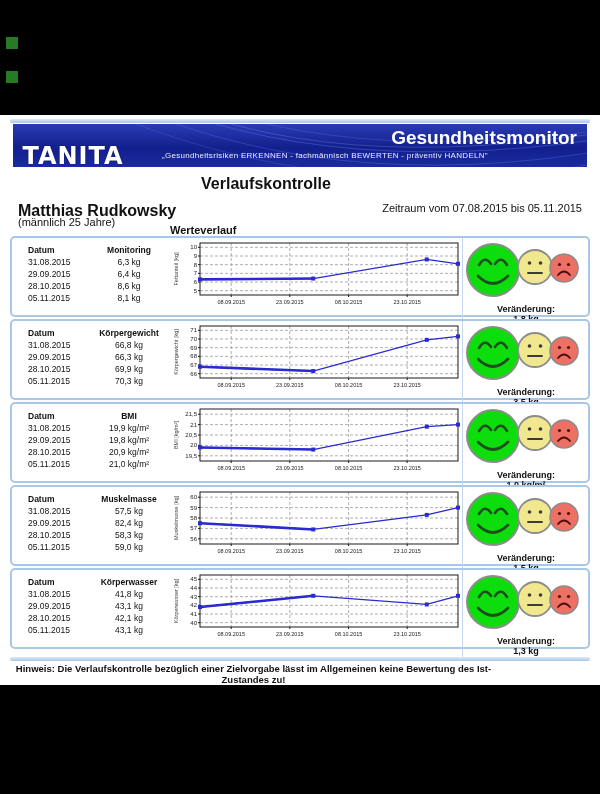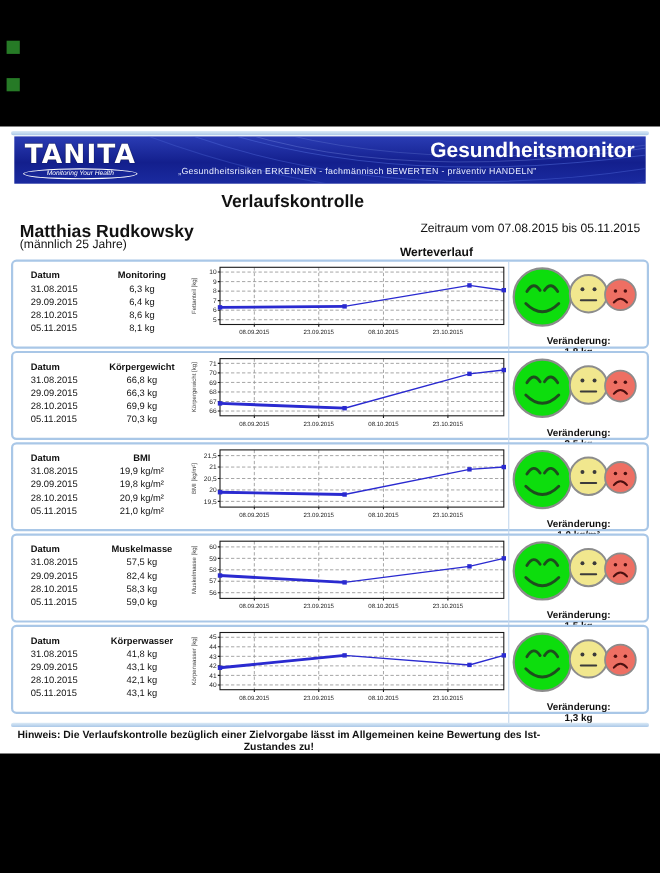--- a/index.html
+++ b/index.html
@@ -16,34 +16,34 @@
   .hbar{position:absolute;left:10px;width:580px;height:4px;border-radius:2px;
         background:linear-gradient(#dcebf7,var(--section-border,#a9c7e7));}
   #topbar{top:4px;} #botbar{top:542px;}
 
   
   .banner{position:absolute;left:13px;top:9px;width:574px;height:43px;
           background:linear-gradient(#2a3cb4,#131f8d 55%,#1a2aa0);overflow:hidden;}
   .banner svg.deco{position:absolute;left:0;top:0;}
   .logo{position:absolute;left:8px;top:4px;width:104px;text-align:center;}
   .logo-word{font-size:24px;font-weight:bold;color:#fff;letter-spacing:1px;
-             font-family:"DejaVu Sans", sans-serif;line-height:24px;text-shadow:0 0 1px #000;}
+             font-family:"DejaVu Sans", sans-serif;line-height:24px;text-shadow:0 0 1px #000;margin-top:16px;}
   .logo-tag{margin-top:1px;border:1px solid #fff;border-radius:50%;font-size:6px;
             color:#fff;padding:1px 2px;font-style:italic;white-space:nowrap;}
   .banner-title{position:absolute;left:120px;right:10px;top:3px;text-align:right;
                 font-size:19px;font-weight:bold;color:#fff;}
   .banner-sub{position:absolute;left:60px;right:10px;top:27px;text-align:center;
               font-size:8px;color:#e8edff;letter-spacing:.3px;}
 
   .report-heading{position:absolute;left:0;top:60px;width:532px;text-align:center;
                   font-size:16px;font-weight:bold;}
   .patient-name{position:absolute;left:18px;top:87px;font-size:16px;font-weight:bold;}
   .patient-details{position:absolute;left:18px;top:101px;font-size:11px;}
   .period{position:absolute;right:18px;top:87px;font-size:11px;}
-  .chart-sec-title{position:absolute;left:170px;width:260px;top:109px;text-align:right;
+  .chart-sec-title{position:absolute;left:170px;width:260px;top:109px;text-align:left;
                    font-size:11px;font-weight:bold;}
 
   
   .panel{position:absolute;left:10px;width:580px;height:81px;box-sizing:border-box;
          border:2px solid var(--section-border,#a9c7e7);border-radius:5px;background:#fff;
          display:grid;grid-template-columns:158px 292px 1fr;}
   #panel0{top:121px;} #panel1{top:204px;} #panel2{top:287px;} #panel3{top:370px;} #panel4{top:453px;}
 
   .ptable{padding:6px 0 0 16px;font-size:8.5px;line-height:12px;}
   .trow{display:grid;grid-template-columns:62px 78px;}

